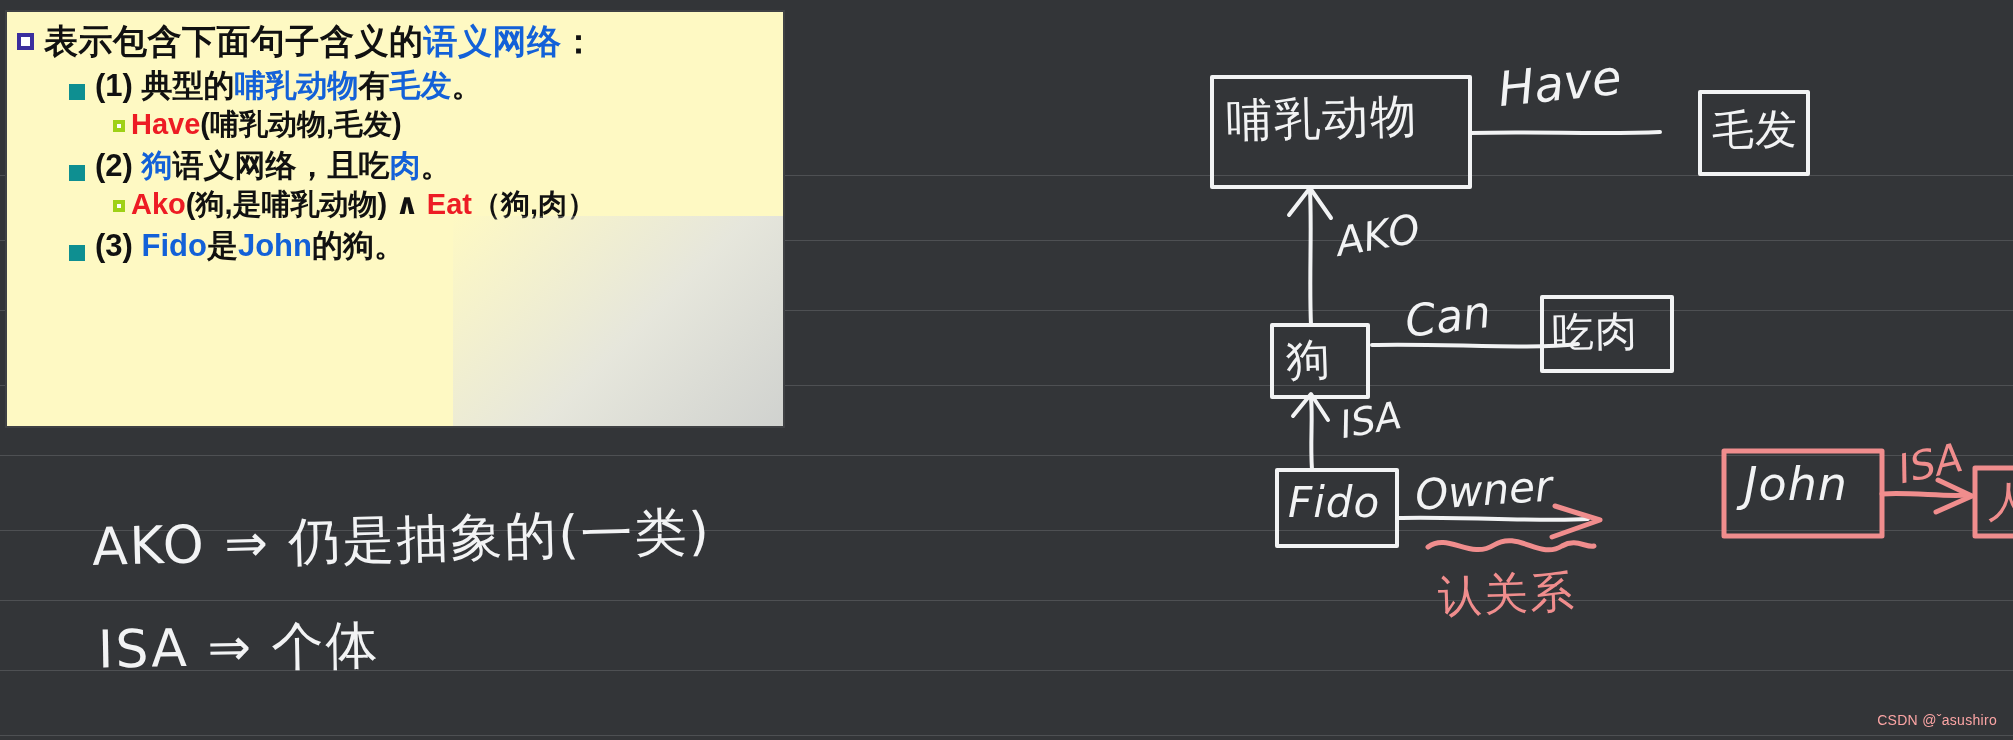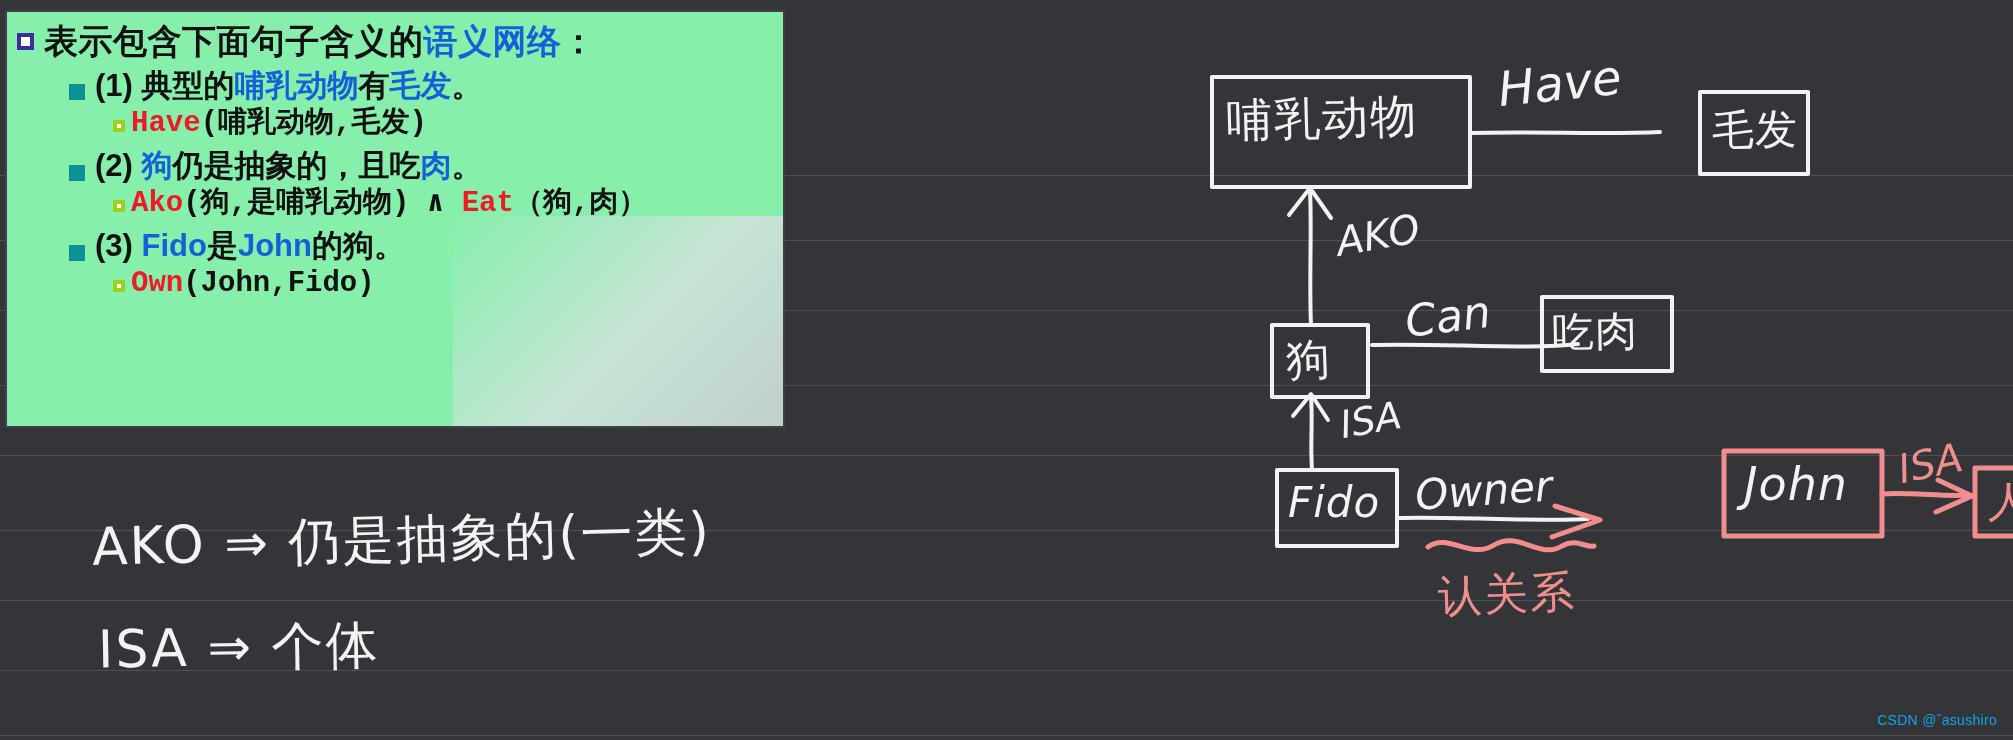--- a/index.html
+++ b/index.html
@@ -13,42 +13,41 @@
   
   #ruled-lines { position:absolute; inset:0; pointer-events:none; }
   #ruled-lines .rule {
     position:absolute; left:0; width:2013px; height:1px;
     background:#4e5053;
   }
 
   
   #slide {
     position:absolute; left:5px; top:10px; width:780px; height:418px;
-    background:#86efac;
+    background:#fef9c3;
     border:2px solid #3f4144;
     overflow:hidden;
     padding:10px 6px 0 10px;
   }
   #slide .l1 {
     display:flex; align-items:flex-start; gap:10px;
     font-size:34px; font-weight:bold; color:#111; line-height:1.12;
     white-space:nowrap; letter-spacing:.5px;
   }
   #slide .l2 {
     display:flex; align-items:center; gap:10px;
     margin-left:52px; margin-top:9px;
     font-size:31px; font-weight:bold; color:#111; line-height:1.12;
     white-space:nowrap;
   }
   #slide .l3 {
     display:flex; align-items:flex-start; gap:6px;
     margin-left:96px; margin-top:4px;
     font-size:29px; font-weight:bold; color:#111; line-height:1.12;
     white-space:nowrap;
-    font-family:Liberation Mono, monospace;
   }
   
   .bul-sq-open {
     flex:0 0 auto; width:17px; height:17px; margin-top:11px;
     border:4px solid #3b2f9e; background:#fff;
   }
   .bul-sq-teal {
     flex:0 0 auto; width:16px; height:16px; margin-top:12px;
     background:#0e8f91;
   }
@@ -77,21 +76,21 @@
     color:#f2f3f4;
     white-space:nowrap;
     font-weight:500;
   }
   .hw-text.pink { color:#f08d8d; }
   .hw-cn { font-family:"DejaVu Sans","Liberation Sans",sans-serif; }
 
   
   #watermark {
     position:absolute; right:16px; bottom:12px;
-    color:#0ea5e9; font-size:14px; letter-spacing:.3px;
+    color:#fca5a5; font-size:14px; letter-spacing:.3px;
     font-family:"Liberation Sans",sans-serif;
   }
 </style>
 </head>
 <body>
 
 <div id="ruled-lines">
   <div class="rule" style="top:175px"></div>
   <div class="rule" style="top:240px"></div>
   <div class="rule" style="top:310px"></div>
@@ -121,40 +120,34 @@
   <div class="l3">
     <span class="bul-sq-green"></span>
     <span>
       <span class="t-red">Have</span><span>(哺乳动物,毛发)</span>
     </span>
   </div>
 
   <div class="l2">
     <span class="bul-sq-teal"></span>
     <span>
-      <span>(2) </span><span class="t-blue">狗</span><span>仍是抽象的，且吃</span><span class="t-blue">肉</span><span>。</span>
+      <span>(2) </span><span class="t-blue">狗</span><span>语义网络，且吃</span><span class="t-blue">肉</span><span>。</span>
     </span>
   </div>
   <div class="l3">
     <span class="bul-sq-green"></span>
     <span>
       <span class="t-red">Ako</span><span>(狗,是哺乳动物) ∧  </span><span class="t-red">Eat</span><span>（狗,肉）</span>
     </span>
   </div>
 
   <div class="l2">
     <span class="bul-sq-teal"></span>
     <span>
       <span>(3) </span><span class="t-blue">Fido</span><span>是</span><span class="t-blue">John</span><span>的狗。</span>
-    </span>
-  </div>
-  <div class="l3">
-    <span class="bul-sq-green"></span>
-    <span>
-      <span class="t-red">Own</span><span>(John,Fido)</span>
     </span>
   </div>
 
   <div class="photo-bleed"></div>
 </div>
 
 <svg class="hand" viewBox="0 0 2013 740" preserveAspectRatio="none">
   <g stroke="#f2f3f4" stroke-width="4" fill="none" stroke-linecap="round" stroke-linejoin="round">
 
     <rect x="1212" y="77" width="258" height="110"></rect>

